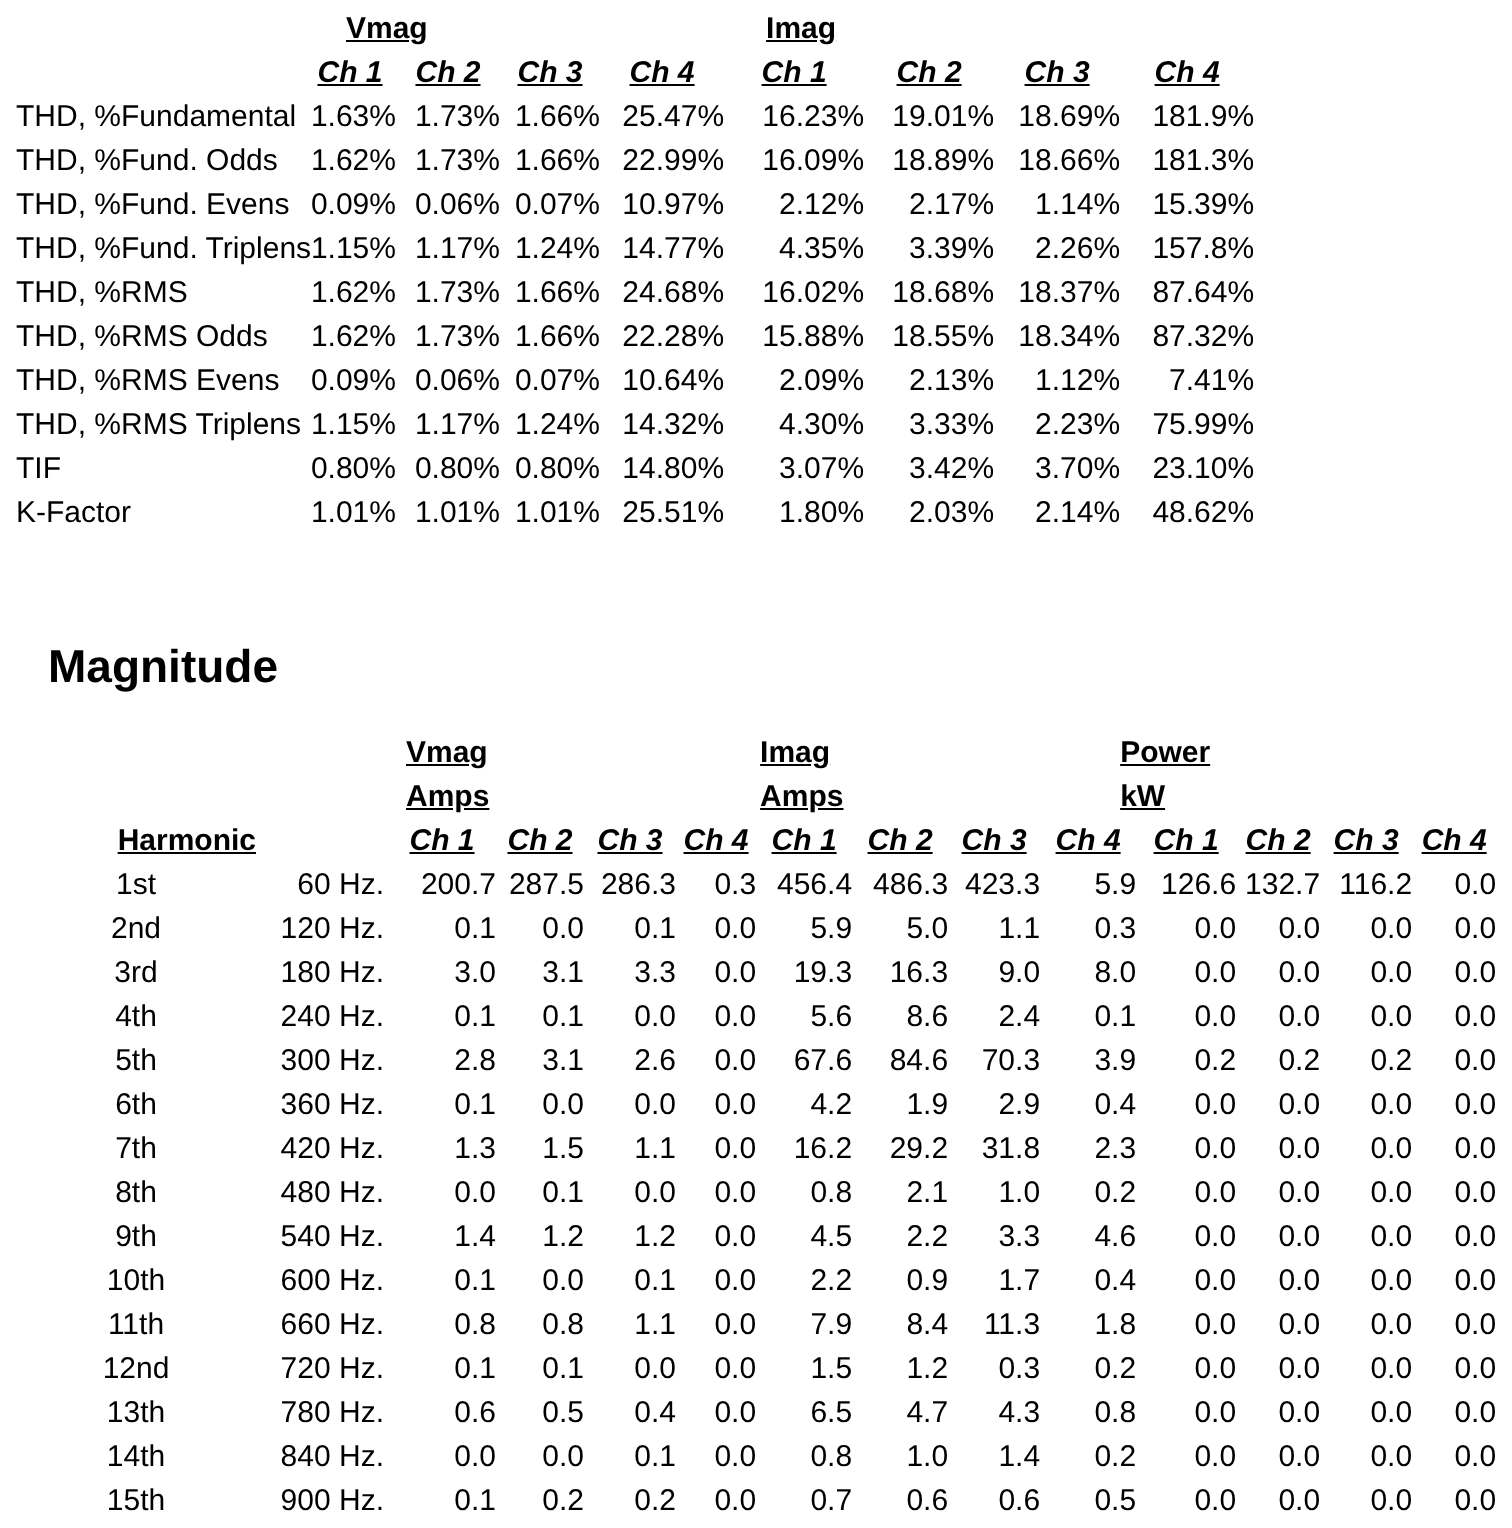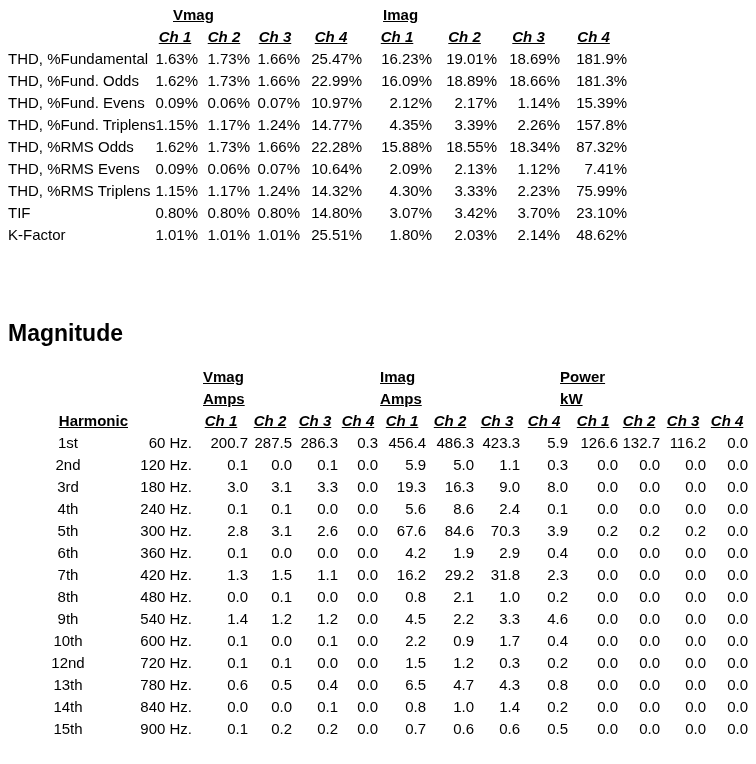--- a/index.html
+++ b/index.html
@@ -35,21 +35,21 @@
   .t1 .group-cell { padding-left: 21px; }
   .t2 .group-cell { padding-left: 9px; }
   .t2 .group-imag { padding-left: 2px; }
   .t2 .group-power { padding-left: 0; }
   .shift-l { position: relative; left: -8px; }
   .ch { font-weight: bold; text-align: center; font-style: italic; }
   .ch span, .harm-hdr span { text-decoration: underline; }
   .harm-hdr { font-weight: bold; text-align: right; }
   h1.magnitude-heading {
     position: absolute;
-    top: 320px; left: 8px;
+    top: 320px; left: 24px;
     margin: 0;
     font-size: 23px;
     font-weight: bold;
     letter-spacing: 0;
   }
 </style>
 </head>
 <body>
 
 <table class="t1">
@@ -119,20 +119,31 @@
       <tr>
         <td>THD, %Fund. Triplens</td>
         <td class="num">1.15%</td>
         <td class="num">1.17%</td>
         <td class="num">1.24%</td>
         <td class="num">14.77%</td>
         <td class="num">4.35%</td>
         <td class="num">3.39%</td>
         <td class="num">2.26%</td>
         <td class="num">157.8%</td>
+      </tr>
+      <tr>
+        <td>THD, %RMS</td>
+        <td class="num">1.62%</td>
+        <td class="num">1.73%</td>
+        <td class="num">1.66%</td>
+        <td class="num">24.68%</td>
+        <td class="num">16.02%</td>
+        <td class="num">18.68%</td>
+        <td class="num">18.37%</td>
+        <td class="num">87.64%</td>
       </tr>
       <tr>
         <td>THD, %RMS Odds</td>
         <td class="num">1.62%</td>
         <td class="num">1.73%</td>
         <td class="num">1.66%</td>
         <td class="num">22.28%</td>
         <td class="num">15.88%</td>
         <td class="num">18.55%</td>
         <td class="num">18.34%</td>
@@ -389,20 +400,36 @@
         <td class="num">2.2</td>
         <td class="num">0.9</td>
         <td class="num">1.7</td>
         <td class="num">0.4</td>
         <td class="num">0.0</td>
         <td class="num">0.0</td>
         <td class="num">0.0</td>
         <td class="num">0.0</td>
       </tr>
       <tr>
+        <td class="harm">11th</td>
+        <td class="freq">660 Hz.</td>
+        <td class="num">0.8</td>
+        <td class="num">0.8</td>
+        <td class="num">1.1</td>
+        <td class="num">0.0</td>
+        <td class="num">7.9</td>
+        <td class="num">8.4</td>
+        <td class="num">11.3</td>
+        <td class="num">1.8</td>
+        <td class="num">0.0</td>
+        <td class="num">0.0</td>
+        <td class="num">0.0</td>
+        <td class="num">0.0</td>
+      </tr>
+      <tr>
         <td class="harm">12nd</td>
         <td class="freq">720 Hz.</td>
         <td class="num">0.1</td>
         <td class="num">0.1</td>
         <td class="num">0.0</td>
         <td class="num">0.0</td>
         <td class="num">1.5</td>
         <td class="num">1.2</td>
         <td class="num">0.3</td>
         <td class="num">0.2</td>

